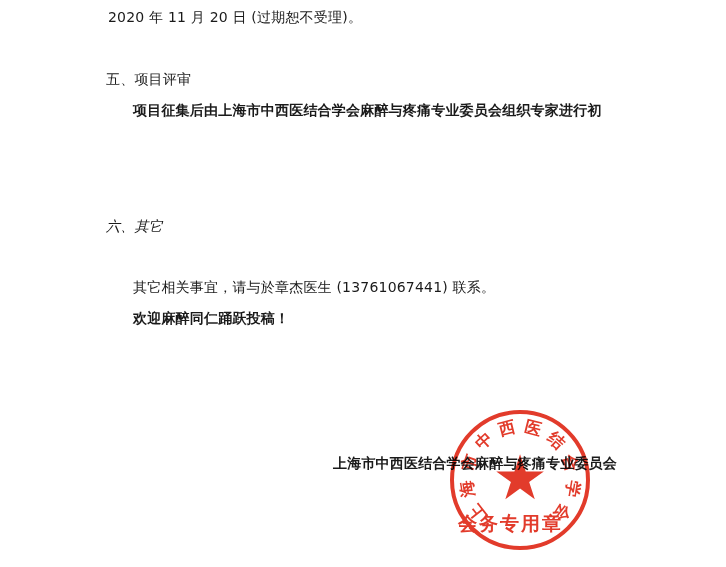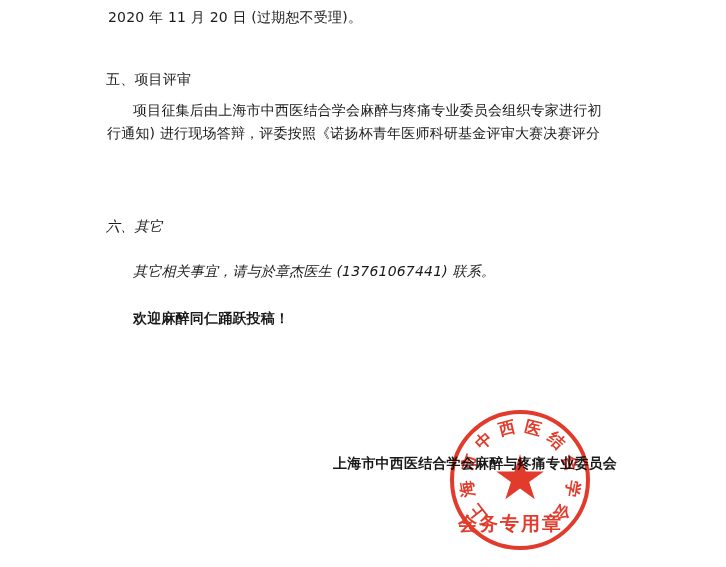--- a/index.html
+++ b/index.html
@@ -26,21 +26,21 @@
     white-space: pre;
     letter-spacing: 0.2px;
   }
   .para {
     position: absolute;
     color: var(--text-color);
     font-size: 14px;
     line-height: 23.4px;
     letter-spacing: 0.2px;
   }
-  .para .pline { white-space: pre; }
+  .para .pline { white-space: pre; font-weight: bold; }
   .para .pline.indent { padding-left: 26px; }
   .bold { font-weight: bold; }
 
   
   .seal {
     position: absolute;
     left: 450px; top: 410px;
     width: 140px; height: 140px;
     mix-blend-mode: multiply;
     pointer-events: none;
@@ -86,26 +86,25 @@
 <body>
 
 <div class="page">
 
   <div class="txt" style="left:108px; top:6px;">2020 年 11 月 20 日 (过期恕不受理)。</div>
 
   <div class="txt" style="left:106px; top:68px;">五、项目评审</div>
 
   <div class="para" style="left:107px; top:99px; width:520px;">
     <div class="pline indent">项目征集后由上海市中西医结合学会麻醉与疼痛专业委员会组织专家进行初</div>
-    <div class="pline">行通知) 进行现场答辩，评委按照《诺扬杯青年医师科研基金评审大赛决赛评分</div>
   </div>
 
   <div class="txt" style="left:106px; top:215px;font-style:italic;">六、其它</div>
 
-  <div class="txt" style="left:133px; top:260px;font-style:italic;">其它相关事宜，请与於章杰医生 (13761067441) 联系。</div>
+  <div class="txt" style="left:133px; top:276px;">其它相关事宜，请与於章杰医生 (13761067441) 联系。</div>
 
   <div class="txt bold" style="left:333px; top:452px;">上海市中西医结合学会麻醉与疼痛专业委员会</div>
 
   <div class="txt bold" style="left:133px; top:307px;">欢迎麻醉同仁踊跃投稿！</div>
 
 
   <div class="seal">
     <div class="seal-ring-border"></div>
     <div class="seal-ring-text" id="seal-ring">
         <span style="transform: rotate(-128deg) translateY(-53px);">上</span>

